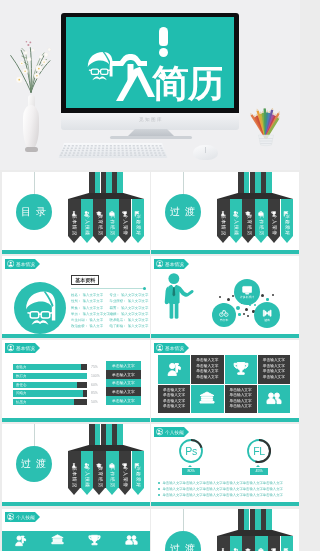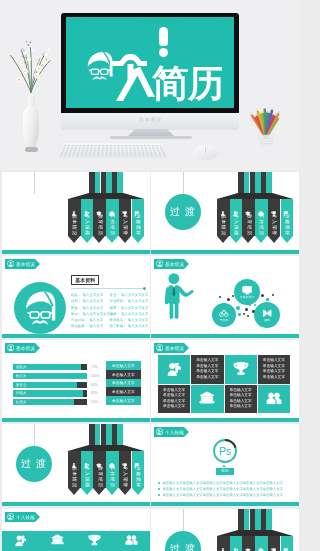--- a/index.html
+++ b/index.html
@@ -376,20 +376,23 @@
           <path d="M11.4 35.5 h11.2"></path>
         </g>
       </svg>
     </div>
   </div>
   <div class="wmlayer"></div>
   <div class="grid">
 
     <div class="slide s1">
       <div class="cordhook" style="left:31.6px;top:0;height:22px;"></div>
+      <div class="circ" style="left:14px;top:22px;width:36px;height:36px;">
+        <span class="circ-tx" style="font-size:10px;letter-spacing:1px;">目 录</span>
+      </div>
       <div class="ribgroup" style="left: 66px; top: -1px; width: 76.2px; height: 72px;">
         <div class="strap" style="left:21.299999999999997px;top:0;width:5.6px;height:30px;background:#3b3b3b;"></div>
         <div class="strap" style="left:26.9px;top:0;width:5.6px;height:30px;background:#2ec4b2;"></div>
         <div class="strap" style="left:32.5px;top:0;width:5.6px;height:30px;background:#3b3b3b;"></div>
         <div class="strap" style="left:38.099999999999994px;top:0;width:5.6px;height:30px;background:#2ec4b2;"></div>
         <div class="strap" style="left:43.699999999999996px;top:0;width:5.6px;height:30px;background:#3b3b3b;"></div>
         <div class="strap" style="left:49.3px;top:0;width:5.6px;height:30px;background:#2ec4b2;"></div>
         <div style="position:absolute;left:0;top:22px;width:76.19999999999999px;height:6px;background:#2e2e2e;clip-path:polygon(20.799999999999997px 0,55.39999999999999px 0,76.19999999999999px 6px,0 6px);"></div>
         <div class="ban" style="left:0px;top:28px;width:12.7px;height:37px;">
           <div class="bb" style="background:#3b3b3b;"></div>
@@ -866,20 +869,30 @@
         <div class="dn">
           <div class="ring">
             <svg viewBox="0 0 26 26" width="26" height="26">
               <circle cx="13" cy="13" r="11" fill="none" stroke="#2bbfb1" stroke-width="1.8"></circle>
               <circle cx="13" cy="13" r="11" fill="none" stroke="#333" stroke-width="2.1" stroke-dasharray="13.82 69.12" transform="rotate(-90 13 13)" stroke-linecap="butt"></circle>
             </svg>
             <span class="dname">Ps</span>
           </div>
           <span class="badge">80%</span>
         </div>
+        <div class="dn">
+          <div class="ring">
+            <svg viewBox="0 0 26 26" width="26" height="26">
+              <circle cx="13" cy="13" r="11" fill="none" stroke="#2bbfb1" stroke-width="1.8"></circle>
+              <circle cx="13" cy="13" r="11" fill="none" stroke="#333" stroke-width="2.1" stroke-dasharray="38.01 69.12" transform="rotate(-90 13 13)" stroke-linecap="butt"></circle>
+            </svg>
+            <span class="dname">FL</span>
+          </div>
+          <span class="badge">45%</span>
+        </div>
       </div>
       <div class="bullets">
         <div class="blt">单击输入文字单击输入文字单击输入文字单击输入文字单击输入文字单击输入文字</div>
         <div class="blt">单击输入文字单击输入文字单击输入文字单击输入文字单击输入文字单击输入文字</div>
         <div class="blt">单击输入文字单击输入文字单击输入文字单击输入文字单击输入文字单击输入文字</div>
       </div>
       <div class="botbar"></div>
     </div>
 
     <div class="slide s9">

